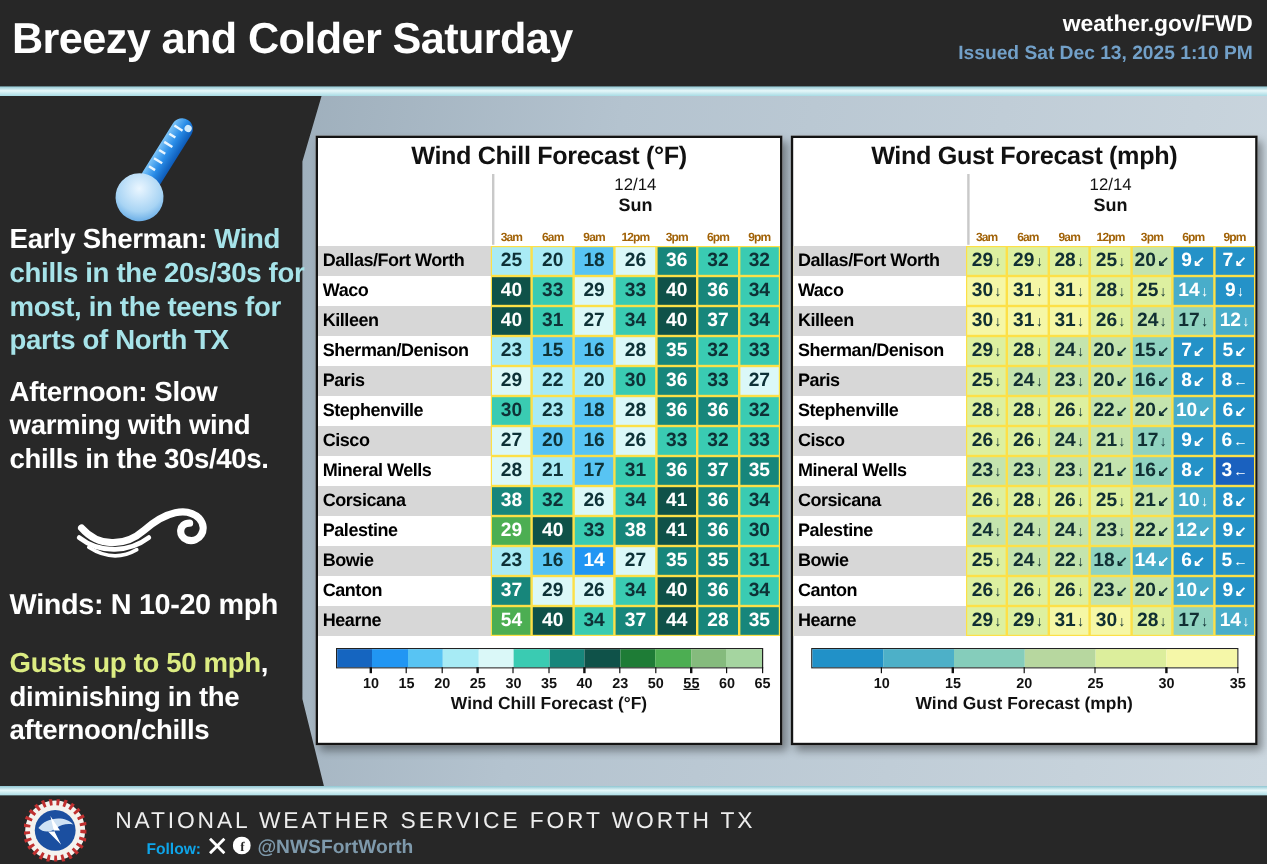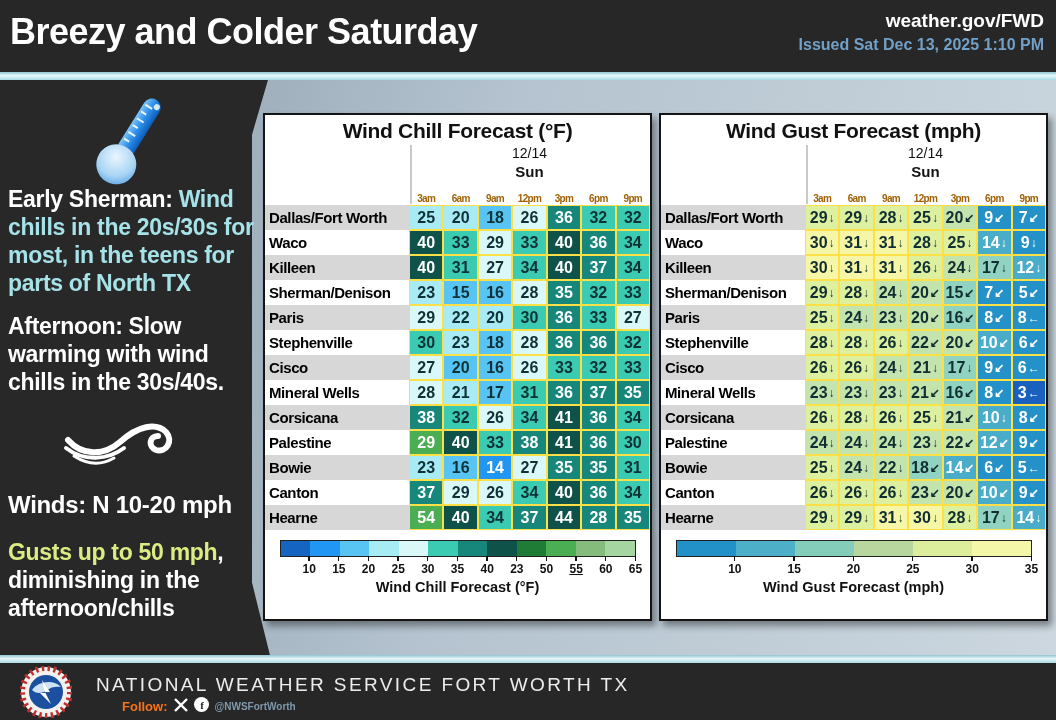--- a/index.html
+++ b/index.html
@@ -61,22 +61,22 @@
   .legend-tick{position:absolute;top:16px;width:1.5px;height:5px;background:#111;}
   .legend-labels{position:relative;height:16px;margin-top:5px;}
   .legend-label{position:absolute;transform:translateX(-50%);font-size:12px;color:#111;
                 font-weight:bold;}
   .legend-caption{text-align:center;font-size:14.5px;font-weight:bold;color:#111;margin-top:1px;}
   
   .nws-logo{position:absolute;left:20px;top:666px;}
   .footer-org{position:absolute;left:96px;top:674px;color:#ededed;font-size:19px;
               letter-spacing:2.4px;}
   .footer-follow{position:absolute;left:122px;top:697px;display:flex;align-items:center;gap:6px;}
-  .follow-label{color:#f97316;font-size:13px;font-weight:bold;}
-  .handle{color:#7e99ab;font-size:10px;font-weight:bold;}
+  .follow-label{color:#0ea5e9;font-size:13px;font-weight:bold;}
+  .handle{color:#7e99ab;font-size:16px;font-weight:bold;}
 </style>
 </head>
 <body>
 
 <div class="top-bar"></div>
 <div class="content"></div>
 <div class="strip top"></div>
 <div class="sidebar"></div>
 <div class="strip bottom"></div>
 <div class="footer"></div>

